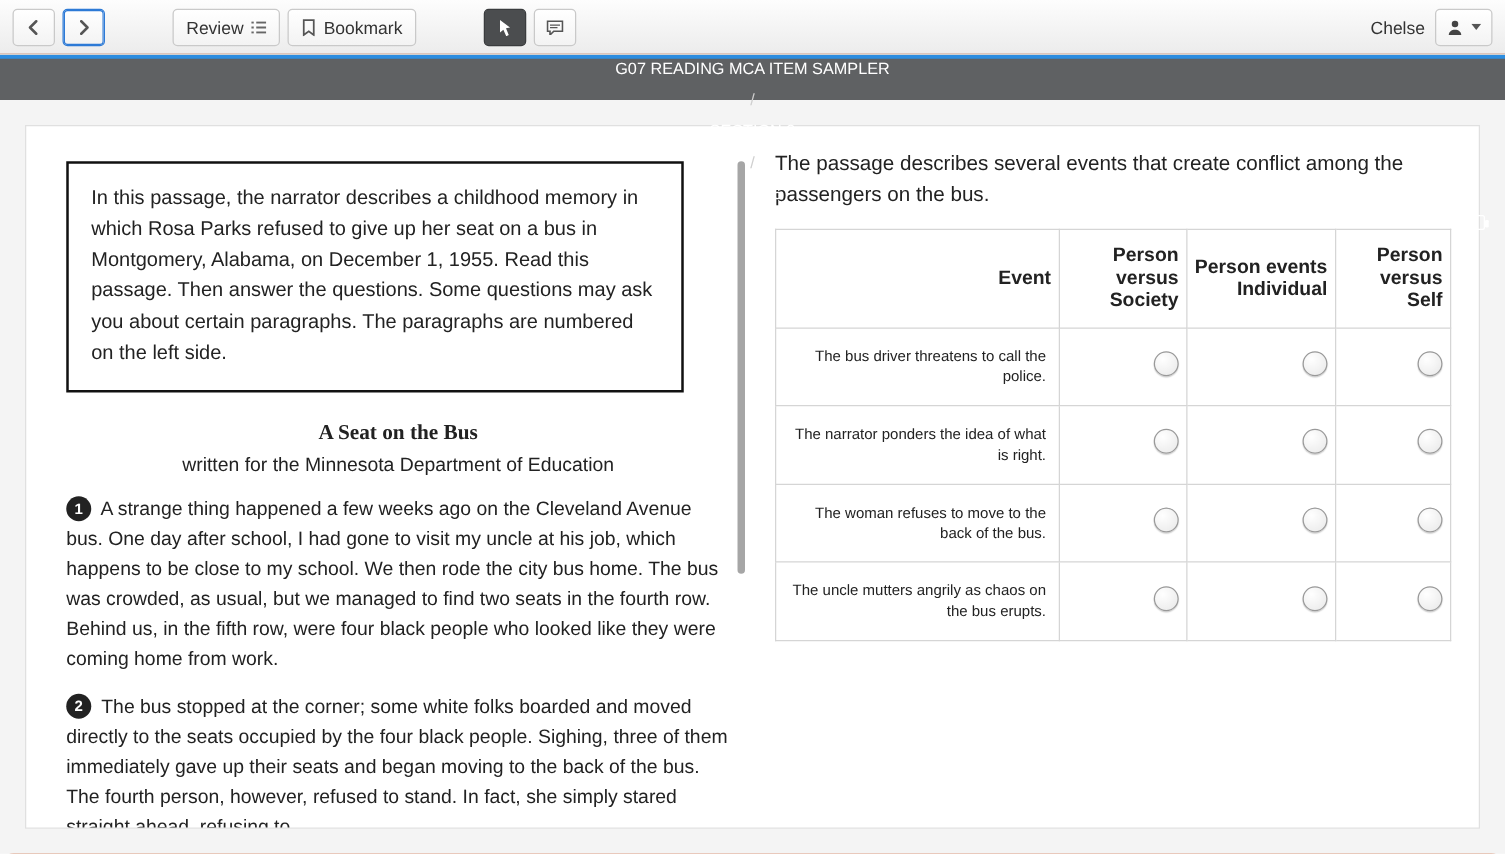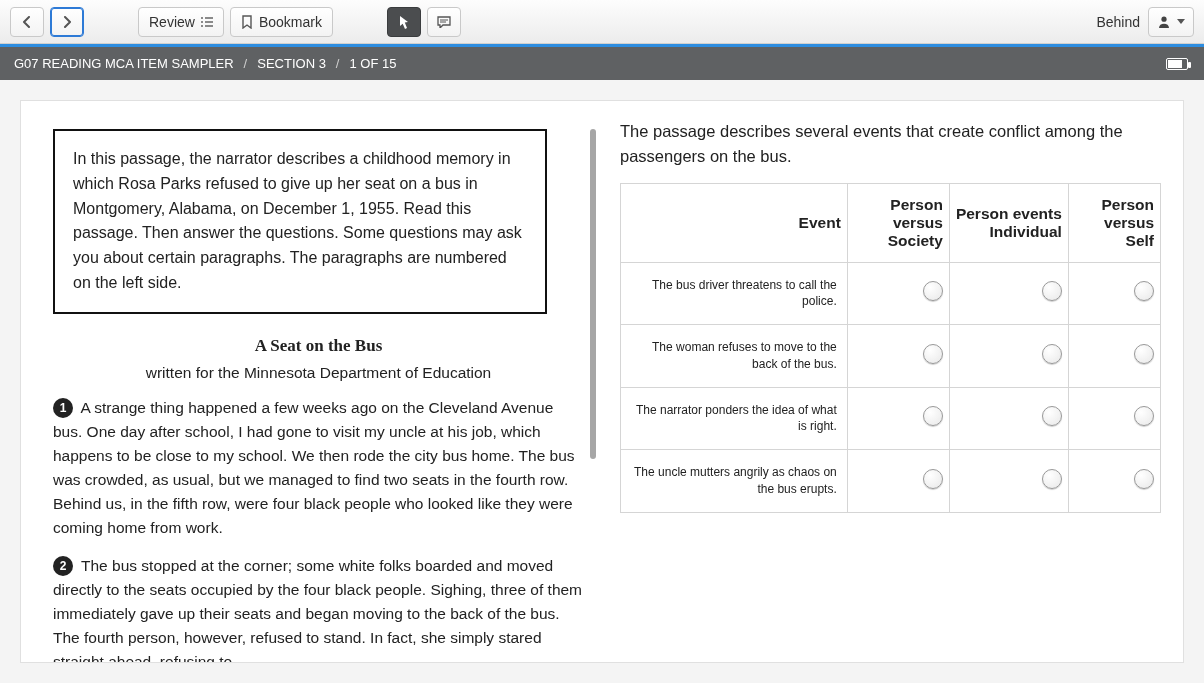--- a/index.html
+++ b/index.html
@@ -12,21 +12,21 @@
   .btn svg { display: block; }
   .btn.iconbtn { width: 34px; padding: 0; }
   .btn.active { border-color: #2d7ad6; box-shadow: 0 0 0 1px #2d7ad6 inset; }
   .btn.dark { background: #4b4d4f; border-color: #3a3c3e; color: #fff; }
   .toolbar .gap { width: 10px; }
   .toolbar .right { margin-left: auto; display: flex; align-items: center; gap: 8px; }
   .username { font-size: 14px; color: #333; }
   .userbtn { height: 30px; padding: 0 8px; }
 
   
-  .sectionbar { height: 36px; background: #5f6163; color: #fff; display: flex; align-items: center; padding: 0 14px; font-size: 13px; gap: 10px; position: relative; border-top: 3px solid #2d8de0; }
+  .sectionbar { height: 36px; background: #5f6163; color: #fff; display: flex; align-items: center; padding: 0 14px; font-size: 13px; gap: 10px; position: relative; border-top: 3px solid #2d8de0; flex-direction: column; }
   .sectionbar .sep { color: #cfcfcf; }
   .sectionbar .right { margin-left: auto; display: flex; align-items: center; }
   .battery { width: 22px; height: 12px; border: 1.5px solid #fff; border-radius: 2px; position: relative; margin-right: 2px; }
   .battery:after { content: ""; position: absolute; right: -4px; top: 3px; width: 3px; height: 6px; background: #fff; border-radius: 1px; }
   .battery .fill { position: absolute; left: 1px; top: 1px; bottom: 1px; width: 14px; background: #fff; }
 
   
   .content { flex: 1; overflow: hidden; background: #f4f4f4; padding: 20px; display: flex; gap: 0; }
   .panel { background: #fff; border: 1px solid #e0e0e0; height: 100%; }
   .pane-left { width: 50%; padding: 28px 18px 18px 32px; position: relative; overflow: hidden; }
@@ -91,21 +91,21 @@
         </svg>
     </button>
     <button class="btn iconbtn">
       <svg width="14" height="12" viewBox="0 0 14 12">
           <path d="M1 1h12v8H6l-3 3V9H1z" fill="none" stroke="#555" stroke-width="1.3"></path>
           <path d="M3 4h8M3 6h6" stroke="#555" stroke-width="1"></path>
         </svg>
     </button>
 
     <div class="right">
-      <span class="username">Behind</span>
+      <span class="username">Chelse</span>
       <button class="btn userbtn">
         <svg width="14" height="14" viewBox="0 0 14 14">
             <circle cx="7" cy="4.2" r="2.6" fill="#444"></circle>
             <path d="M2 13c0-2.8 2.2-4.3 5-4.3s5 1.5 5 4.3" fill="#444"></path>
           </svg>
         <svg width="8" height="6" viewBox="0 0 8 6">
             <path d="M0 0l4 5 4-5z" fill="#555"></path>
           </svg>
       </button>
     </div>
@@ -157,27 +157,27 @@
             </tr>
           </thead>
           <tbody>
             <tr>
               <td class="evt">The bus driver threatens to call the police.</td>
               <td><span class="radio"></span></td>
               <td><span class="radio"></span></td>
               <td><span class="radio"></span></td>
             </tr>
             <tr>
-              <td class="evt">The woman refuses to move to the back of the bus.</td>
+              <td class="evt">The narrator ponders the idea of what is right.</td>
               <td><span class="radio"></span></td>
               <td><span class="radio"></span></td>
               <td><span class="radio"></span></td>
             </tr>
             <tr>
-              <td class="evt">The narrator ponders the idea of what is right.</td>
+              <td class="evt">The woman refuses to move to the back of the bus.</td>
               <td><span class="radio"></span></td>
               <td><span class="radio"></span></td>
               <td><span class="radio"></span></td>
             </tr>
             <tr>
               <td class="evt">The uncle mutters angrily as chaos on the bus erupts.</td>
               <td><span class="radio"></span></td>
               <td><span class="radio"></span></td>
               <td><span class="radio"></span></td>
             </tr>

